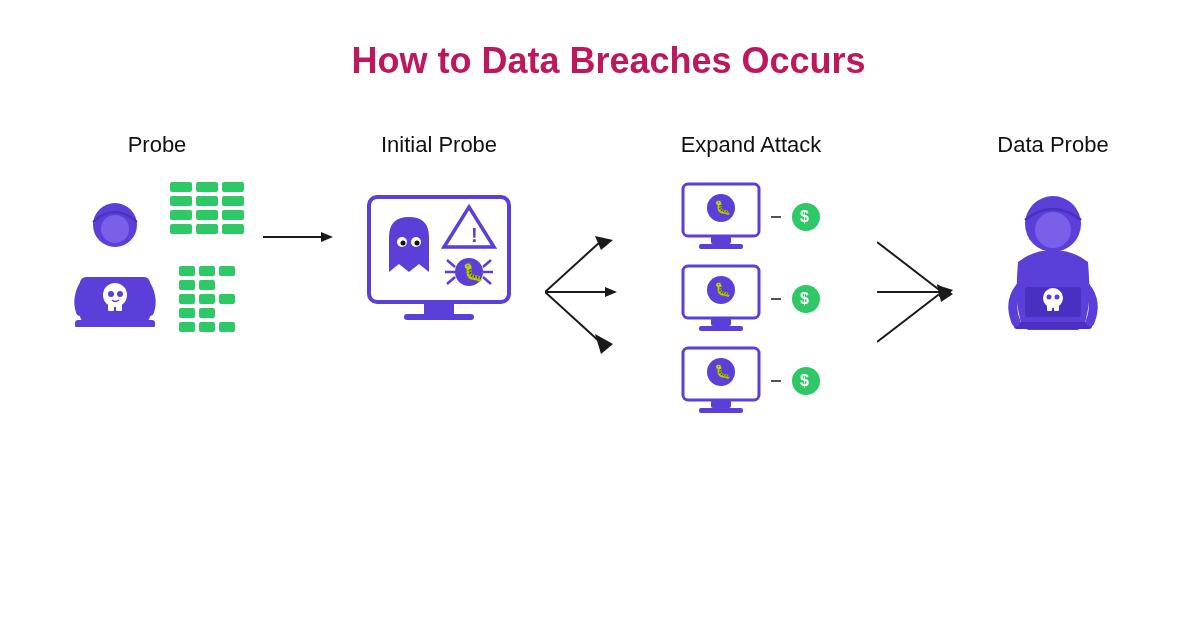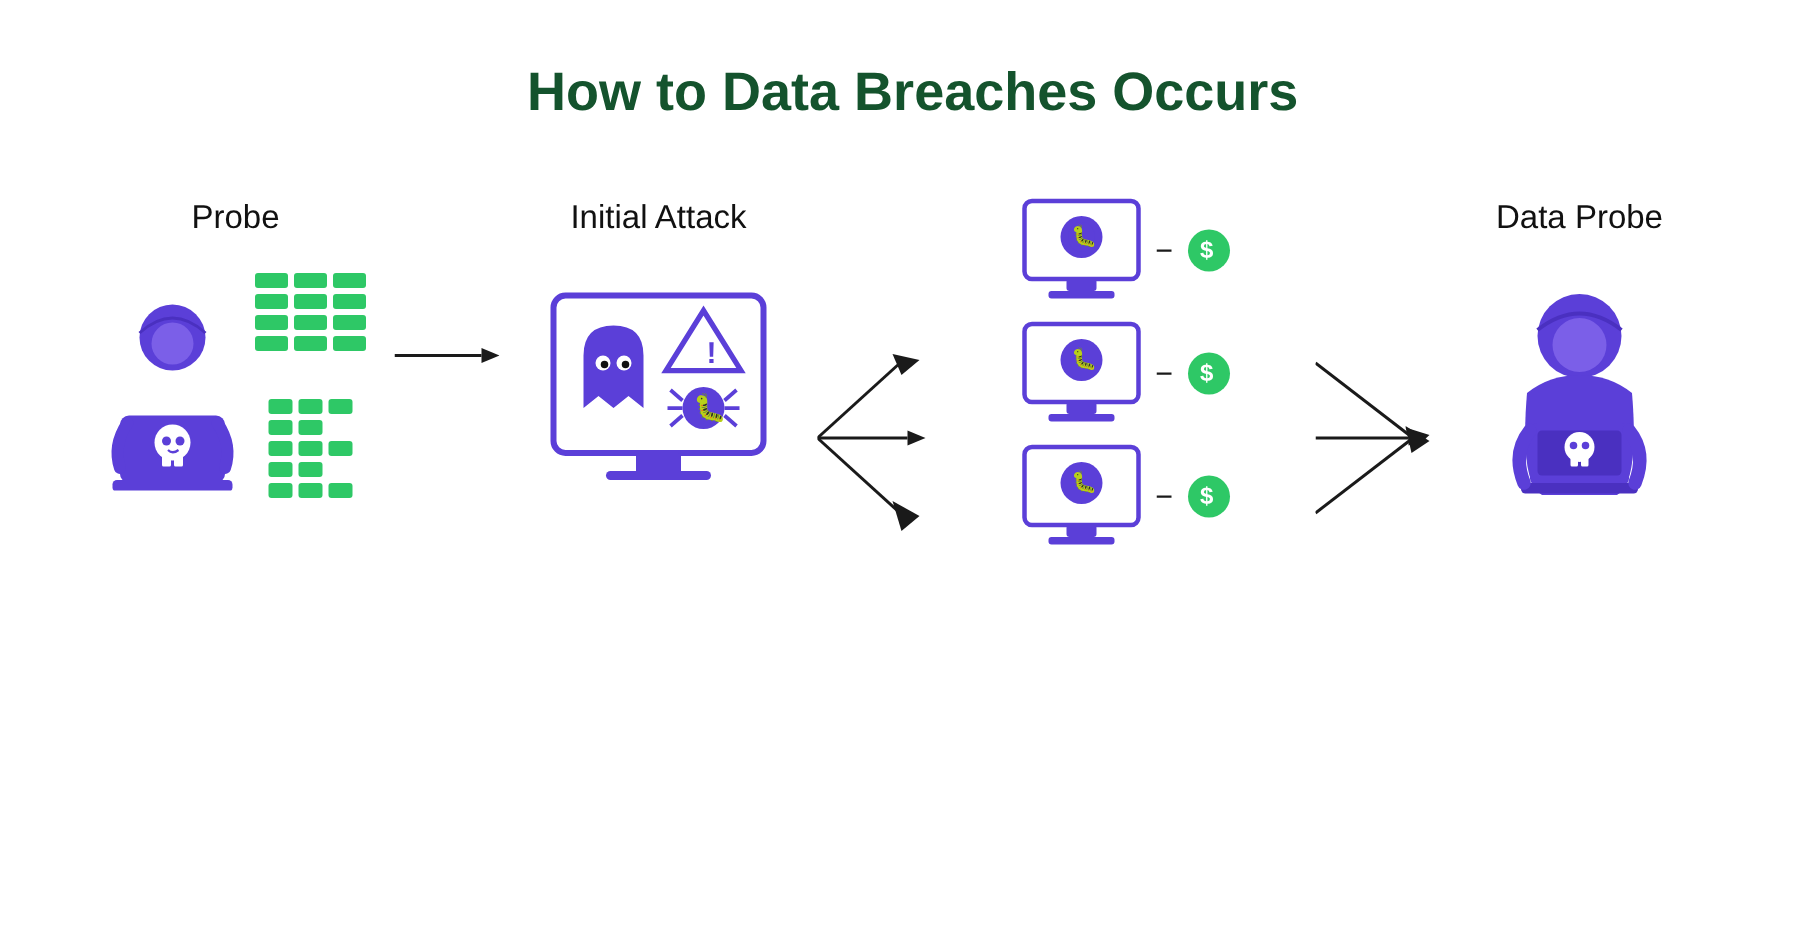--- a/index.html
+++ b/index.html
@@ -10,21 +10,21 @@
       font-family: 'Arial', sans-serif;
       overflow: hidden;
       display: flex;
       flex-direction: column;
       align-items: center;
     }
 
     .title {
       font-size: 36px;
       font-weight: 700;
-      color: #14532d;
+      color: #be185d;
       margin-top: 40px;
       margin-bottom: 50px;
       text-align: center;
       margin-left: 17px;
     }
 
     .diagram {
       display: flex;
       flex-direction: row;
       align-items: flex-start;
@@ -226,21 +226,21 @@
   </div>
 
   <div class="arrow-connector">
     <svg width="70" height="30" viewBox="0 0 70 30">
       <line x1="0" y1="15" x2="58" y2="15" stroke="#1a1a1a" stroke-width="2"></line>
       <polygon points="58,10 70,15 58,20" fill="#1a1a1a"></polygon>
     </svg>
   </div>
 
   <div class="stage initial-stage">
-    <div class="stage-label">Initial Attack</div>
+    <div class="stage-label">Initial Probe</div>
     <div class="stage-icon">
 
       <svg width="160" height="160" viewBox="0 0 160 160">
 
         <rect x="10" y="15" width="140" height="105" rx="8" fill="none" stroke="#5B3FD8" stroke-width="4"></rect>
 
         <rect x="65" y="120" width="30" height="14" rx="2" fill="#5B3FD8"></rect>
         <rect x="45" y="132" width="70" height="6" rx="3" fill="#5B3FD8"></rect>
 
         <path d="M30 90 L30 55 Q30 35 50 35 Q70 35 70 55 L70 90 L60 82 L50 90 L40 82 Z" fill="#5B3FD8"></path>
@@ -273,20 +273,21 @@
 
       <line x1="0" y1="70" x2="60" y2="70" stroke="#1a1a1a" stroke-width="2"></line>
       <polygon points="60,65 72,70 60,75" fill="#1a1a1a"></polygon>
 
       <line x1="0" y1="70" x2="55" y2="120" stroke="#1a1a1a" stroke-width="2"></line>
       <polygon points="50,112 68,122 56,132" fill="#1a1a1a"></polygon>
     </svg>
   </div>
 
   <div class="stage expand-stage">
+    <div class="stage-label">Expand Attack</div>
     <div class="expand-content">
 
       <div class="monitor-row">
         <svg width="80" height="70" viewBox="0 0 80 70">
           <rect x="2" y="2" width="76" height="52" rx="5" fill="none" stroke="#5B3FD8" stroke-width="3"></rect>
           <rect x="30" y="54" width="20" height="8" rx="2" fill="#5B3FD8"></rect>
           <rect x="18" y="62" width="44" height="5" rx="2" fill="#5B3FD8"></rect>
           <circle cx="40" cy="26" r="14" fill="#5B3FD8"></circle>
 
           <ellipse cx="40" cy="26" rx="9" ry="10" fill="#5B3FD8"></ellipse>

